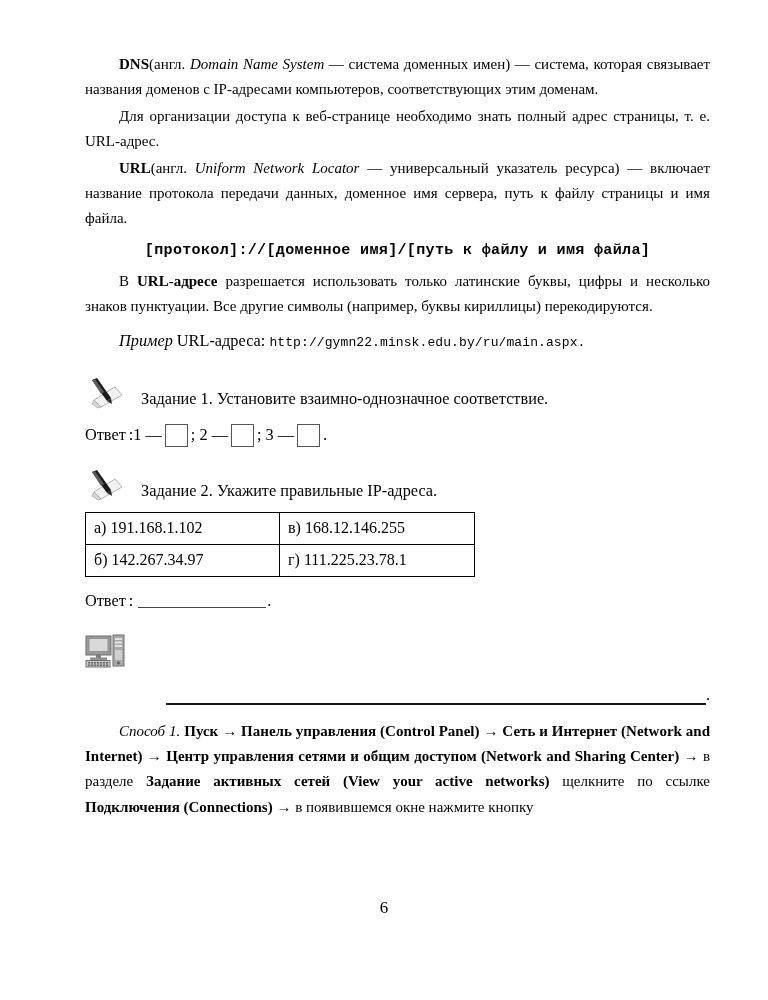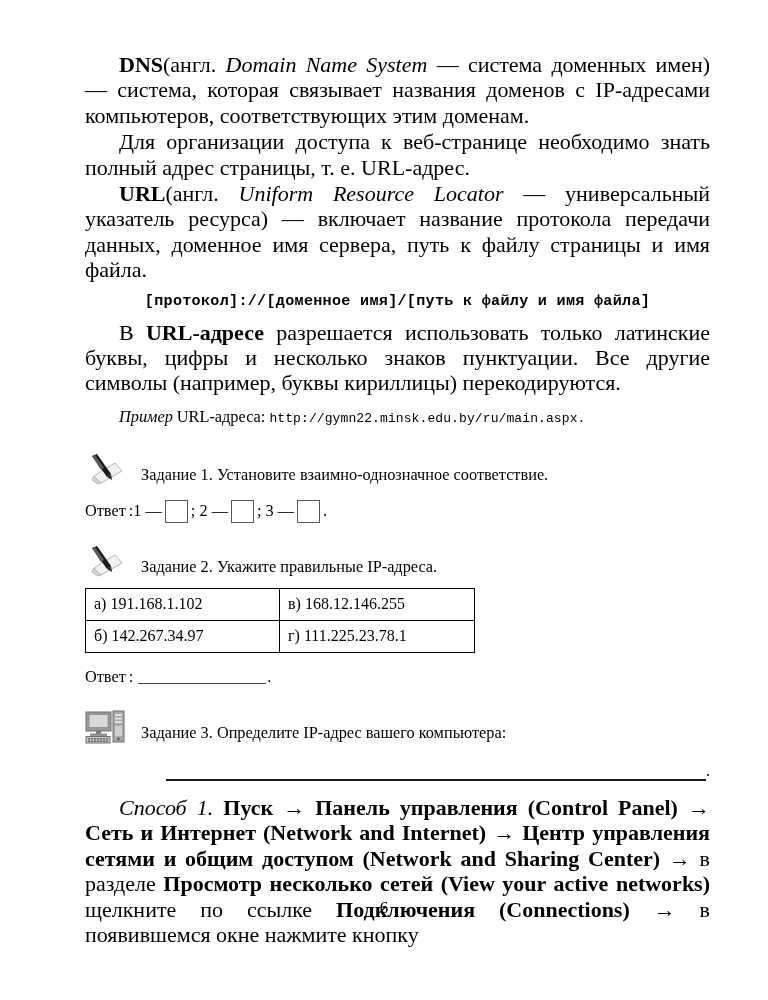--- a/index.html
+++ b/index.html
@@ -20,21 +20,21 @@
     height: 1000px;
     box-sizing: border-box;
     padding: 52px 58px 0 85px;
   }
   .content {
     width: 625px;
   }
 
   p.para {
     margin: 0 0 1px 0;
-    font-size: 22px;
+    font-size: 15px;
     line-height: 25.4px;
     text-align: justify;
     text-indent: 34px;
     hyphens: manual;
   }
 
   b, .b { font-weight: bold; }
   i, .i { font-style: italic; }
 
   .codeline {
@@ -162,21 +162,21 @@
 </head>
 <body>
 
 <div class="page">
   <div class="content">
 
     <p class="para"><b>DNS</b><span>(англ. </span><i>Domain Name System</i><span> — система доменных имен) — систе­ма, которая связывает названия доменов с IP-адресами компьютеров, соот­ветствующих этим доменам.</span></p>
 
     <p class="para">Для организации доступа к веб-странице необходимо знать полный адрес страницы, т. е. URL-адрес.</p>
 
-    <p class="para"><b>URL</b><span>(англ. </span><i>Uniform Resource Locator</i><span> — универсальный указатель ре­сурса) — включает название протокола передачи данных, доменное имя сервера, путь к файлу страницы и имя файла.</span></p>
+    <p class="para"><b>URL</b><span>(англ. </span><i>Uniform Network Locator</i><span> — универсальный указатель ре­сурса) — включает название протокола передачи данных, доменное имя сервера, путь к файлу страницы и имя файла.</span></p>
 
     <div class="codeline">[протокол]://[доменное имя]/[путь к файлу и имя файла]</div>
 
     <p class="para"><span>В </span><b>URL-адресе</b><span> разрешается использовать только латинские буквы, циф­ры и несколько знаков пунктуации. Все другие символы (например, буквы кириллицы) перекодируются.</span></p>
 
     <p class="example"><i>Пример</i><span> URL-адреса: </span><span class="urlmono">http://gymn22.minsk.edu.by/ru/main.aspx.</span></p>
 
     <div class="task-head">
       <span class="icon-wrap">
         <svg class="icon-pencil" width="40" height="32" viewBox="0 0 40 32" aria-hidden="true">
@@ -261,28 +261,27 @@
             <rect x="21" y="30.4" width="2.2" height="1.6"></rect>
           </g>
           <rect x="28" y="1" width="11" height="31" fill="#a8a8a8" stroke="#6e6e6e" stroke-width="1"></rect>
           <rect x="30" y="4" width="7" height="2" fill="#e2e2e2"></rect>
           <rect x="30" y="7.5" width="7" height="2" fill="#e2e2e2"></rect>
           <rect x="30" y="11" width="7" height="2" fill="#e2e2e2"></rect>
           <rect x="30" y="16" width="7" height="10" fill="#cfcfcf"></rect>
           <circle cx="33.5" cy="29" r="1.4" fill="#5e5e5e"></circle>
         </svg>
       </span>
-      <span class="task-text"><span class="tlabel">Задание 3.</span><span> Определите IP-адрес вашего компьютера:</span></span>
     </div>
 
     <div class="answer-long-wrap">
       <span class="answer-long"></span>
         <span>.</span>
     </div>
 
     <div class="spacer-14"></div>
 
-    <p class="para"><i>Способ 1.</i><b> Пуск → Панель управления (Control Panel) → Сеть и Интернет (Network and Internet) → Центр управления сетями и общим доступом (Network and Sharing Center) →</b><span> в разделе </span><b>Просмотр несколько сетей (View your active networks)</b><span> щелкните по ссылке </span><b>Подключения (Connections)</b><span> → в появившемся окне нажмите кнопку </span></p>
+    <p class="para"><i>Способ 1.</i><b> Пуск → Панель управления (Control Panel) → Сеть и Интернет (Network and Internet) → Центр управления сетями и общим доступом (Network and Sharing Center) →</b><span> в разделе </span><b>Задание активных сетей (View your active networks)</b><span> щелкните по ссылке </span><b>Подключения (Connections)</b><span> → в появившемся окне нажмите кнопку </span></p>
 
   </div>
 
   <div class="pageno">6</div>
 </div>
 
 </body></html>

